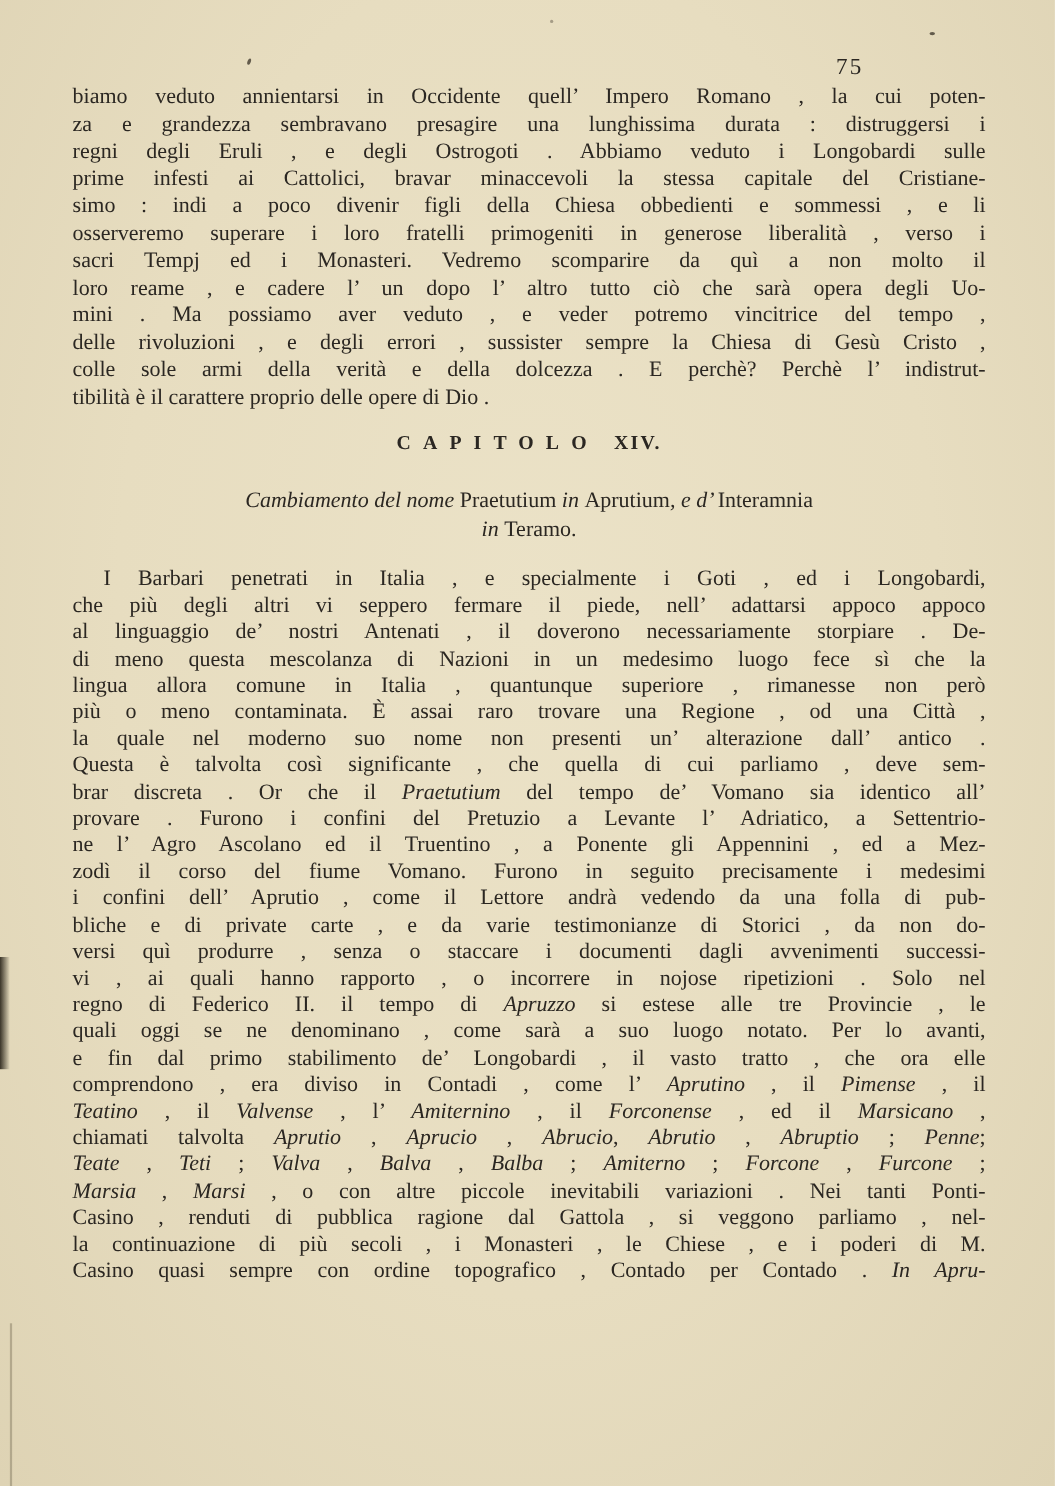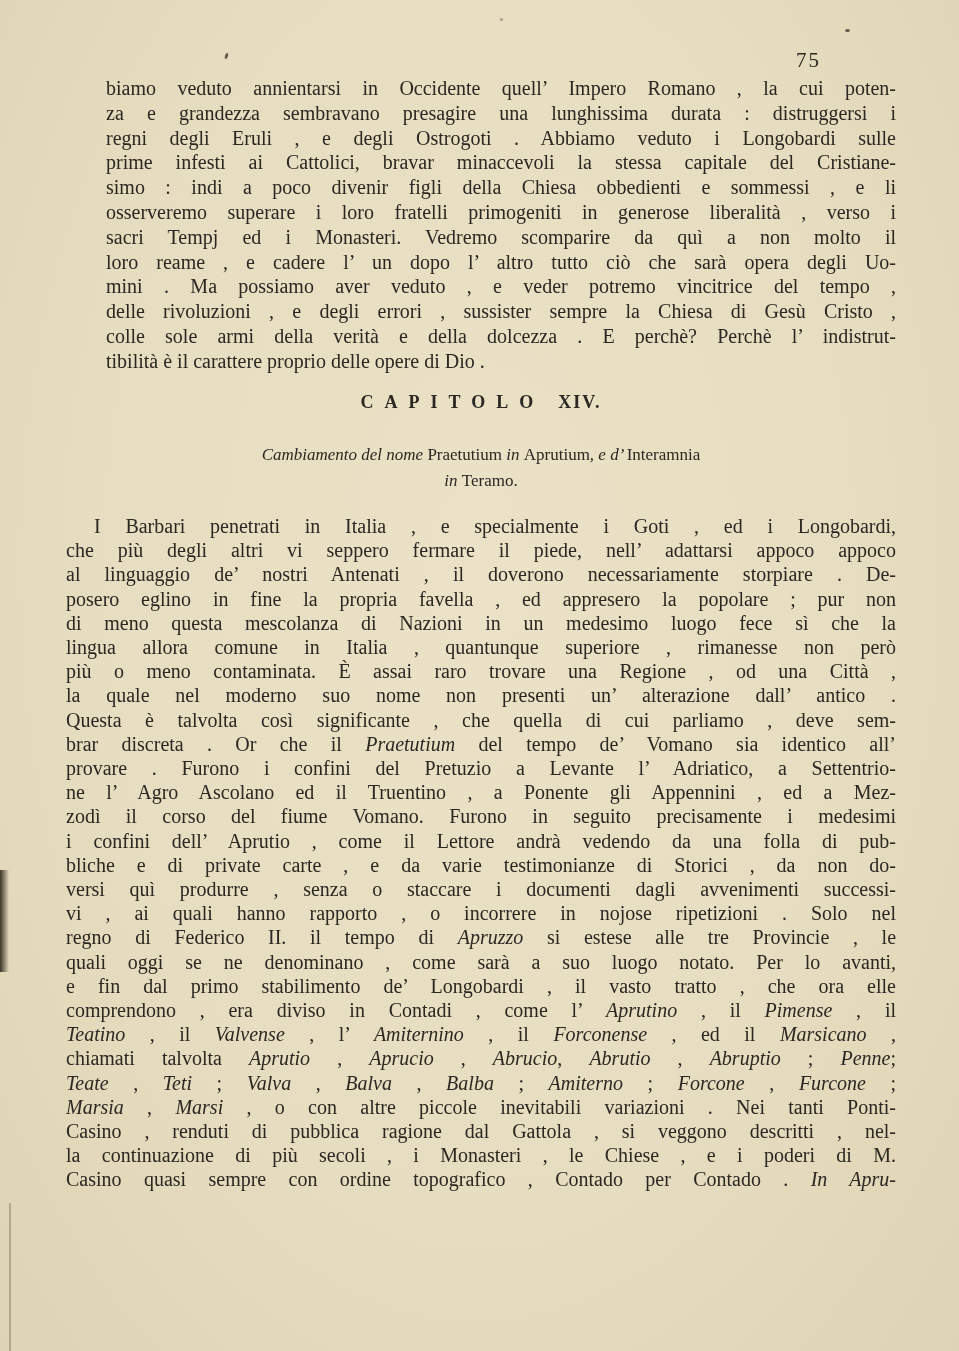--- a/index.html
+++ b/index.html
@@ -18,29 +18,29 @@
   .lines-block {
     position: absolute;
     left: 66px;
     width: 830px;
     font-size: 20px;
   }
   .line {
     text-align: justify;
     text-align-last: justify;
   }
-  #para1 .line { line-height: 24.8px; margin-left: 40px; }
+  #para1 .line { line-height: 24.8px; }
   #para2 .line { line-height: 24.2px; }
   .noj-last .line:last-child { text-align-last: left; }
   #para2 .line:first-child { text-indent: 28px; }
   .it { font-style: italic; }
 
   #page-number {
     position: absolute;
-    left: 796px;
+    left: 760px;
     top: 48px;
     font-size: 21px;
     letter-spacing: 2px;
   }
 
   #heading {
     position: absolute;
     left: 66px;
     top: 392px;
     width: 830px;
@@ -51,21 +51,21 @@
     font-size: 18px;
   }
   #heading .cap-word { letter-spacing: 11px; margin-right: 14px; }
   #heading .cap-num { letter-spacing: 2px; }
 
   #subtitle {
     position: absolute;
     left: 66px;
     top: 442px;
     width: 830px;
-    font-size: 17px;
+    font-size: 20px;
   }
   #subtitle .line {
     text-align: center;
     text-align-last: center;
     line-height: 26px;
   }
 
   
   #gutter-shadow {
     position: absolute;
@@ -121,21 +121,20 @@
 
   <div id="subtitle">
       <div class="line"><span class="seg it">Cambiamento del nome </span><span class="seg">Praetutium</span><span class="seg it"> in </span><span class="seg">Aprutium</span><span class="seg it">, e d’ </span><span class="seg">Interamnia</span></div>
       <div class="line"><span class="seg it">in </span><span class="seg">Teramo.</span></div>
     </div>
 
   <div id="para2" class="lines-block" style="top:514px;">
       <div class="line"><span class="seg">I Barbari penetrati in Italia , e specialmente i Goti , ed i Longobardi,</span></div>
       <div class="line"><span class="seg">che più degli altri vi seppero fermare il piede, nell’ adattarsi appoco appoco</span></div>
       <div class="line"><span class="seg">al linguaggio de’ nostri Antenati , il doverono necessariamente storpiare . De-</span></div>
-      <div class="line"><span class="seg">posero eglino in fine la propria favella , ed appresero la popolare ; pur non</span></div>
       <div class="line"><span class="seg">di meno questa mescolanza di Nazioni in un medesimo luogo fece sì che la</span></div>
       <div class="line"><span class="seg">lingua allora comune in Italia , quantunque superiore , rimanesse non però</span></div>
       <div class="line"><span class="seg">più o meno contaminata. È assai raro trovare una Regione , od una Città ,</span></div>
       <div class="line"><span class="seg">la quale nel moderno suo nome non presenti un’ alterazione dall’ antico .</span></div>
       <div class="line"><span class="seg">Questa è talvolta così significante , che quella di cui parliamo , deve sem-</span></div>
       <div class="line"><span class="seg">brar discreta . Or che il </span><span class="seg it">Praetutium</span><span class="seg"> del tempo de’ Vomano sia identico all’</span></div>
       <div class="line"><span class="seg">provare . Furono i confini del Pretuzio a Levante l’ Adriatico, a Settentrio-</span></div>
       <div class="line"><span class="seg">ne l’ Agro Ascolano ed il Truentino , a Ponente gli Appennini , ed a Mez-</span></div>
       <div class="line"><span class="seg">zodì il corso del fiume Vomano. Furono in seguito precisamente i medesimi</span></div>
       <div class="line"><span class="seg">i confini dell’ Aprutio , come il Lettore andrà vedendo da una folla di pub-</span></div>
@@ -143,21 +142,21 @@
       <div class="line"><span class="seg">versi quì produrre , senza o staccare i documenti dagli avvenimenti successi-</span></div>
       <div class="line"><span class="seg">vi , ai quali hanno rapporto , o incorrere in nojose ripetizioni . Solo nel</span></div>
       <div class="line"><span class="seg">regno di Federico II. il tempo di </span><span class="seg it">Apruzzo</span><span class="seg"> si estese alle tre Provincie , le</span></div>
       <div class="line"><span class="seg">quali oggi se ne denominano , come sarà a suo luogo notato. Per lo avanti,</span></div>
       <div class="line"><span class="seg">e fin dal primo stabilimento de’ Longobardi , il vasto tratto , che ora elle</span></div>
       <div class="line"><span class="seg">comprendono , era diviso in Contadi , come l’ </span><span class="seg it">Aprutino</span><span class="seg"> , il </span><span class="seg it">Pimense</span><span class="seg"> , il</span></div>
       <div class="line"><span class="seg it">Teatino</span><span class="seg"> , il </span><span class="seg it">Valvense</span><span class="seg"> , l’ </span><span class="seg it">Amiternino</span><span class="seg"> , il </span><span class="seg it">Forconense</span><span class="seg"> , ed il </span><span class="seg it">Marsicano</span><span class="seg"> ,</span></div>
       <div class="line"><span class="seg">chiamati talvolta </span><span class="seg it">Aprutio</span><span class="seg"> , </span><span class="seg it">Aprucio</span><span class="seg"> , </span><span class="seg it">Abrucio</span><span class="seg">, </span><span class="seg it">Abrutio</span><span class="seg"> , </span><span class="seg it">Abruptio</span><span class="seg"> ; </span><span class="seg it">Penne</span><span class="seg">;</span></div>
       <div class="line"><span class="seg it">Teate</span><span class="seg"> , </span><span class="seg it">Teti</span><span class="seg"> ; </span><span class="seg it">Valva</span><span class="seg"> , </span><span class="seg it">Balva</span><span class="seg"> , </span><span class="seg it">Balba</span><span class="seg"> ; </span><span class="seg it">Amiterno</span><span class="seg"> ; </span><span class="seg it">Forcone</span><span class="seg"> , </span><span class="seg it">Furcone</span><span class="seg"> ;</span></div>
       <div class="line"><span class="seg it">Marsia</span><span class="seg"> , </span><span class="seg it">Marsi</span><span class="seg"> , o con altre piccole inevitabili variazioni . Nei tanti Ponti-</span></div>
-      <div class="line"><span class="seg">Casino , renduti di pubblica ragione dal Gattola , si veggono descritti , nel-</span></div>
+      <div class="line"><span class="seg">Casino , renduti di pubblica ragione dal Gattola , si veggono parliamo , nel-</span></div>
       <div class="line"><span class="seg">la continuazione di più secoli , i Monasteri , le Chiese , e i poderi di M.</span></div>
       <div class="line"><span class="seg">Casino quasi sempre con ordine topografico , Contado per Contado . </span><span class="seg it">In Apru-</span></div>
     </div>
 
   <div id="gutter-shadow"></div>
   <div id="edge-line"></div>
   <div id="speck-1" class="speck"></div>
   <div id="speck-2" class="speck"></div>
   <div id="speck-3" class="speck"></div>
 

